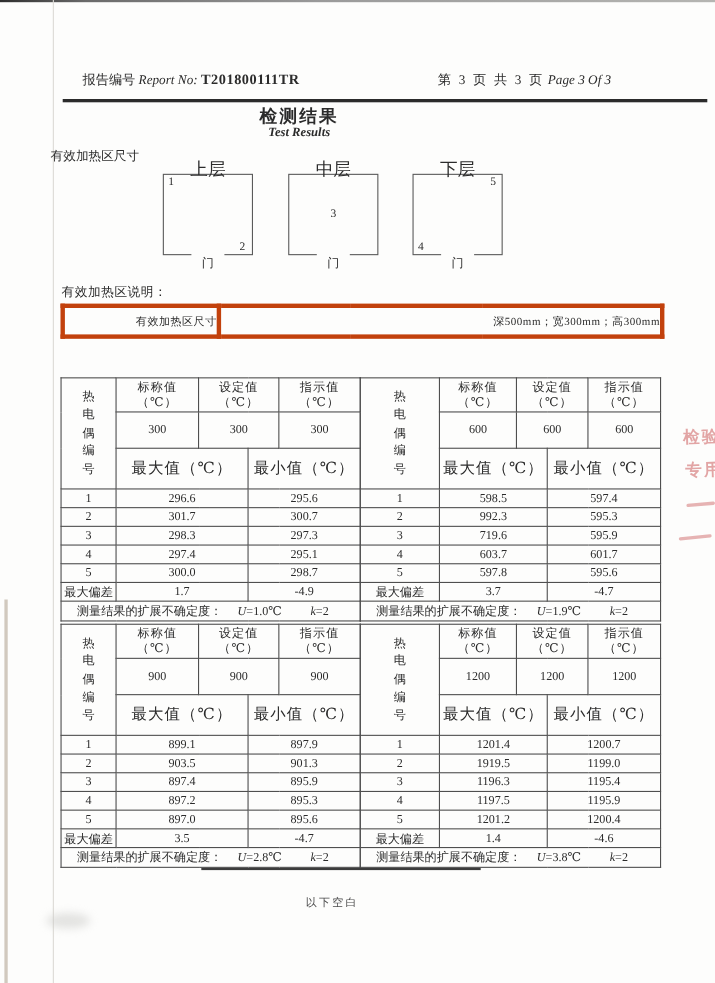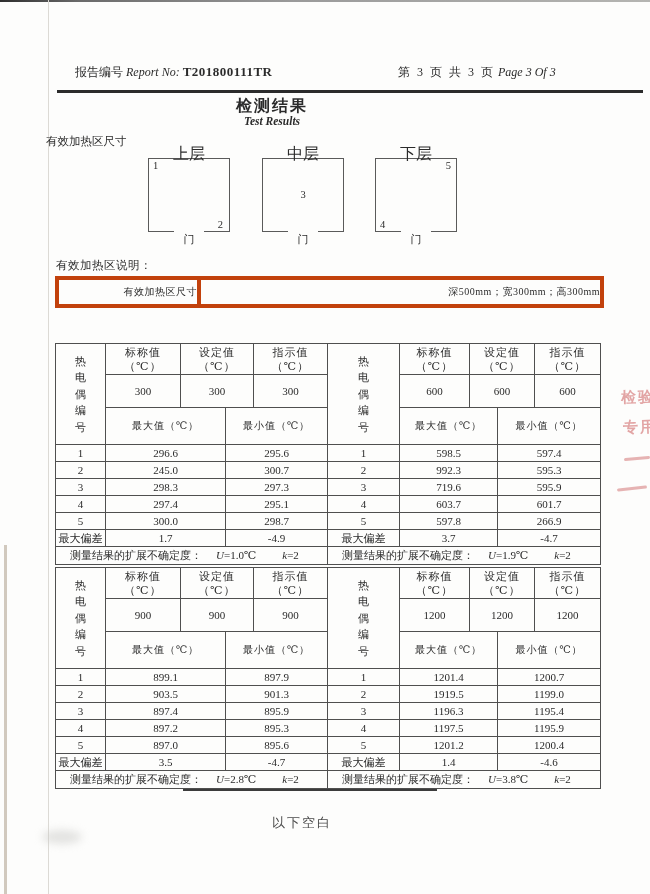--- a/index.html
+++ b/index.html
@@ -51,29 +51,29 @@
   .pair{position:absolute;left:55px;display:flex;}
   #pair1{top:343px;} #pair2{top:567px;}
   table.ttab{border-collapse:collapse;table-layout:fixed;}
   table.tright{margin-left:-1px;}
   .ttab td{border:1px solid #4f4f4f;font-size:11px;text-align:center;
     padding:0;vertical-align:middle;color:#2b2b2b;}
   .ttab .tc-cell{font-size:11px;line-height:16.5px;letter-spacing:0;}
   .ttab .hlab{line-height:14px;letter-spacing:1px;}
   .r-lab{height:31px;} .r-val{height:33px;} .r-mm{height:37px;}
   .r-d{height:17px;} .r-dev{height:17px;} .r-unc{height:18px;}
-  .r-mm td{font-size:10px;letter-spacing:1px;}
+  .r-mm td{font-size:14px;letter-spacing:1px;}
   .unc-cell{text-align:left !important;padding-left:14px !important;white-space:nowrap;}
   .unc-cell .sym{font-style:italic;font-family:"Liberation Serif",serif;}
   .unc-cell .gap1{display:inline-block;width:14px;}
   .unc-cell .gap2{display:inline-block;width:26px;}
   
   .sig-line{position:absolute;left:183px;top:789px;width:254px;height:2px;background:#3c3c3c;}
   .blank-note{position:absolute;left:256px;top:814px;width:92px;text-align:center;
-    font-size:13px;color:#4a4a4a;letter-spacing:2px;}
+    font-size:10px;color:#4a4a4a;letter-spacing:2px;}
   
   .stamp{position:absolute;color:rgba(208,106,106,.6);font-size:15px;font-weight:bold;
     letter-spacing:2px;white-space:nowrap;transform:rotate(-2deg);}
   #stamp-l1{left:621px;top:388px;}
   #stamp-l2{left:623px;top:418px;}
   .stamp-dash{position:absolute;height:3px;background:rgba(208,106,106,.5);border-radius:2px;}
   #stamp-d1{left:624px;top:457px;width:26px;transform:rotate(-5deg);}
   #stamp-d2{left:617px;top:487px;width:30px;transform:rotate(-6deg);}
 </style>
 </head>
@@ -180,21 +180,21 @@
               <td colspan="2">最大值（℃）</td>
               <td colspan="2">最小值（℃）</td>
             </tr>
             <tr class="r-d">
               <td>1</td>
               <td colspan="2">296.6</td>
               <td colspan="2">295.6</td>
             </tr>
             <tr class="r-d">
               <td>2</td>
-              <td colspan="2">245.0</td>
+              <td colspan="2">301.7</td>
               <td colspan="2">300.7</td>
             </tr>
             <tr class="r-d">
               <td>3</td>
               <td colspan="2">298.3</td>
               <td colspan="2">297.3</td>
             </tr>
             <tr class="r-d">
               <td>4</td>
               <td colspan="2">297.4</td>
@@ -272,21 +272,21 @@
               <td colspan="2">595.9</td>
             </tr>
             <tr class="r-d">
               <td>4</td>
               <td colspan="2">603.7</td>
               <td colspan="2">601.7</td>
             </tr>
             <tr class="r-d">
               <td>5</td>
               <td colspan="2">597.8</td>
-              <td colspan="2">266.9</td>
+              <td colspan="2">595.6</td>
             </tr>
             <tr class="r-dev">
               <td>最大偏差</td>
               <td colspan="2">3.7</td>
               <td colspan="2">-4.7</td>
             </tr>
             <tr class="r-unc">
               <td class="unc-cell" colspan="5"><span>测量结果的扩展不确定度：</span><span class="gap1"></span><span class="sym">U</span><span>=</span><span>1.9℃</span><span class="gap2"></span><span class="sym">k</span><span>=</span><span>2</span></td>
             </tr>
           </tbody>

